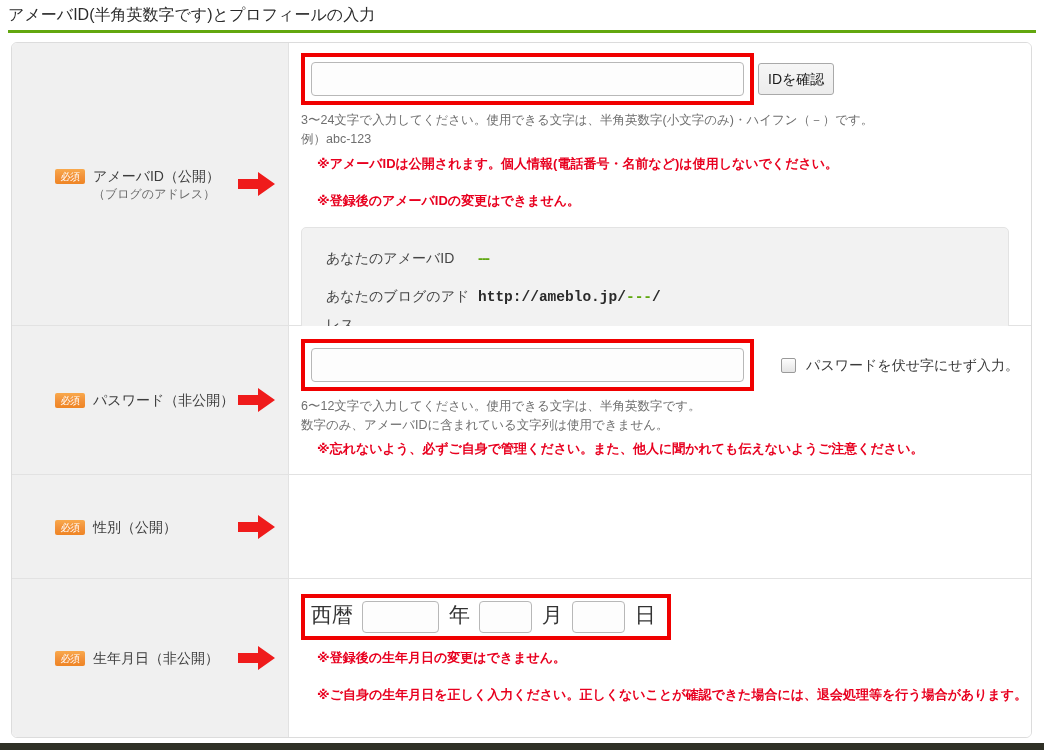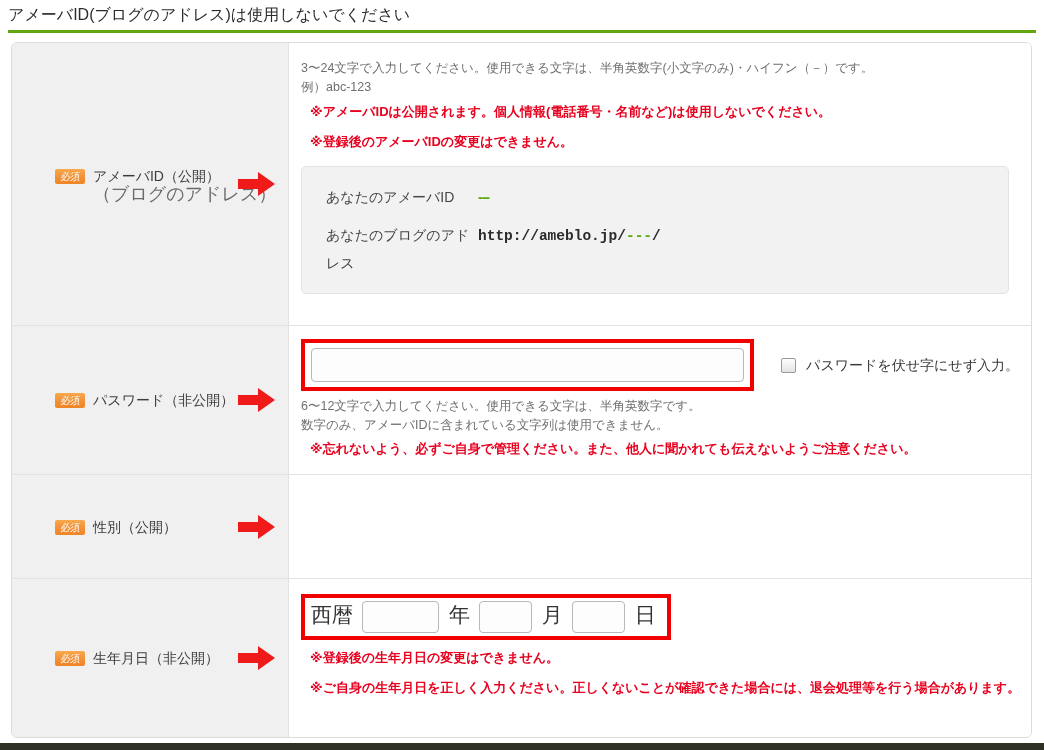--- a/index.html
+++ b/index.html
@@ -95,21 +95,21 @@
     letter-spacing: -0.5px;
     flex: 0 0 auto;
   }
   .label-text {
     font-size: 14px;
     line-height: 20px;
     color: #3c3c3c;
   }
   .label-sub {
     display: block;
-    font-size: 18px;
+    font-size: 12px;
     line-height: 17px;
     color: #6b6b6b;
   }
 
   .arrow-marker {
     position: absolute;
     right: 12px;
     top: 50%;
     transform: translateY(-50%);
     width: 38px;
@@ -170,21 +170,21 @@
     font-size: 12.5px;
     line-height: 19px;
     color: #6f6f6f;
     margin: 0;
   }
   .warn {
     font-size: 13px;
     line-height: 21px;
     color: #e8001f;
     font-weight: bold;
-    margin: 9px;
+    margin: 16px;
   }
   .warn.hang { padding-left: 13px; text-indent: -13px; }
 
   
   .info-panel {
     margin-top: 14px;
     width: 708px;
     border: 1px solid #e3e3e3;
     border-radius: 5px;
     background: #f2f2f2;
@@ -241,40 +241,46 @@
     width: 1044px;
     height: 7px;
     background: #2f3026;
   }
   .nowrap { white-space: nowrap; font-family: Liberation Mono, monospace; }
 </style>
 </head>
 <body>
 
 <div class="page-heading">
-  <div class="title">アメーバID(ブログのアドレス)は使用しないでください</div>
+  <div class="title">アメーバID(半角英数字です)とプロフィールの入力</div>
   <div class="rule"></div>
 </div>
 
 <div class="form-card">
 
   <div class="form-row" style="height:283px;">
     <div class="row-label">
       <div class="label-inner">
         <span class="req-badge">必須</span>
         <span class="label-text">
           <span>アメーバID（公開）</span>
           <span class="label-sub">（ブログのアドレス）</span>
         </span>
       </div>
       <svg class="arrow-marker" viewBox="0 0 38 26">
         <path d="M0 8 L20 8 L20 1 L37 13 L20 25 L20 18 L0 18 Z" fill="#ef1b1b"></path>
       </svg>
     </div>
     <div class="row-field">
+      <div style="display:flex;align-items:center;">
+        <span class="hl" style="padding:5px 6px;">
+          <input class="txt id-input" type="text" value="" style="">
+        </span>
+        <button class="btn" style="margin-left:4px;">IDを確認</button>
+      </div>
 
       <p class="hint" style="margin-top:6px;">3〜24文字で入力してください。使用できる文字は、半角英数字(小文字のみ)・ハイフン（－）です。</p>
       <p class="hint">例）abc-123</p>
       <p class="warn" style="margin-top:4px;">※アメーバIDは公開されます。個人情報(電話番号・名前など)は使用しないでください。</p>
       <p class="warn">※登録後のアメーバIDの変更はできません。</p>
 
       <div class="info-panel">
         <div class="info-line">
           <span class="info-key">あなたのアメーバID</span>
           <span class="info-val dashes">---</span>

